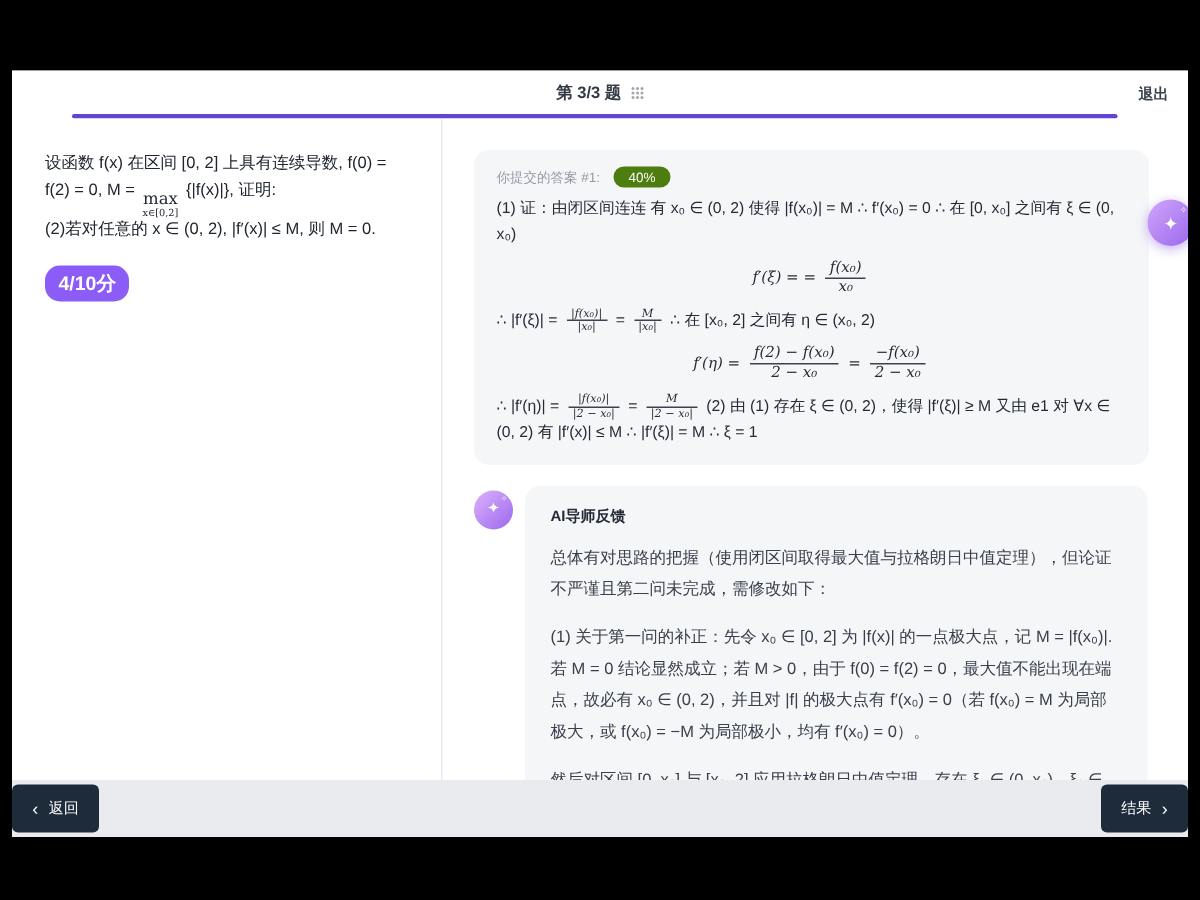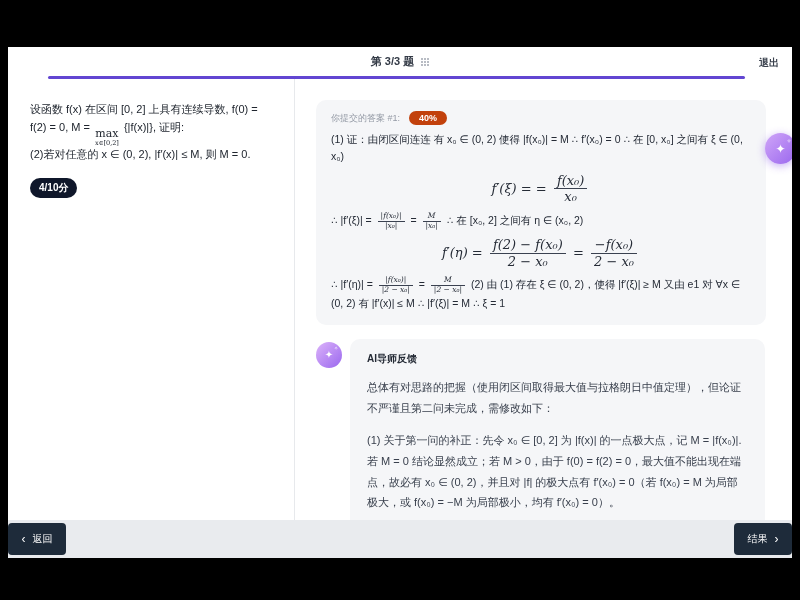--- a/index.html
+++ b/index.html
@@ -19,30 +19,30 @@
   .exit-btn { position:absolute; top:9px; right:13px; font-size:10px; font-weight:bold; color:#3a414d; cursor:pointer; }
   .progress { position:absolute; top:29px; left:40px; width:697px; height:3px; background:#6246d2; border-radius:2px; }
 
   
   .content { position:absolute; top:32px; left:0; right:0; bottom:38px; display:flex; overflow:hidden; background:#fff;gap:11px; }
   .left-panel { width:287px; flex:0 0 287px; border-right:1px solid #e7e9ec; padding:22px 20px 0 22px; }
   .problem-text { width:248px; font-size:11px; line-height:1.62; color:#20262f; }
   .p-line { display:block; }
   .understack { display:inline-flex; flex-direction:column; align-items:center; vertical-align:-6px; line-height:1; margin:0 2px; font-family:"DejaVu Serif",serif; }
   .understack .usub { font-size:6.5px; margin-top:1px; color:#20262f; }
-  .score-pill { display:inline-block; margin-top:14px; background:#0f172a; color:#fff; font-size:10px; font-weight:bold; padding:3px 9px; border-radius:10px; }
+  .score-pill { display:inline-block; margin-top:14px; background:#8b5cf6; color:#fff; font-size:13px; font-weight:bold; padding:3px 9px; border-radius:10px; }
 
   .right-panel { flex:1; position:relative; padding:21px 28px 0 10px; overflow:hidden; }
 
   .answer-card { position:relative; width:450px; background:#f5f6f8; border-radius:10px; padding:11px 15px 13px; }
   .answer-head { display:flex; align-items:center; gap:9px; margin-bottom:4px; }
   .answer-label { font-size:9px; color:#949aa5; }
-  .score-badge { background:#c2410c; color:#fff; font-size:9px; font-weight:bold; padding:2px 10px; border-radius:9px; }
+  .score-badge { background:#4d7c0f; color:#fff; font-size:9px; font-weight:normal; padding:2px 10px; border-radius:9px; }
   .ans-line { font-size:10.5px; line-height:1.65; color:#252b36; margin-top:6px; }
-  .eq-row { text-align:center; margin:7px 0; font-size:13px; color:#252b36; }
+  .eq-row { text-align:center; margin:7px 0; font-size:10px; color:#252b36; }
   .math { font-family:"DejaVu Serif",serif; font-style:italic; }
   .frac { display:inline-block; vertical-align:middle; text-align:center; line-height:1.2; margin:0 3px; }
   .frac .fnum { display:block; border-bottom:1px solid #3a4150; padding:0 3px; }
   .frac .fden { display:block; padding:0 3px; }
   .frac-sm { font-size:7.5px; line-height:1.15; vertical-align:middle; }
 
   .fab { position:absolute; top:54px; right:-4px; width:31px; height:31px; border-radius:50%;
          background:linear-gradient(135deg,#d0a6f8 0%,#9a67ee 100%); color:#fff;
          display:flex; align-items:center; justify-content:center; font-size:12px;
          box-shadow:0 2px 8px rgba(130,80,230,.45); cursor:pointer; }

